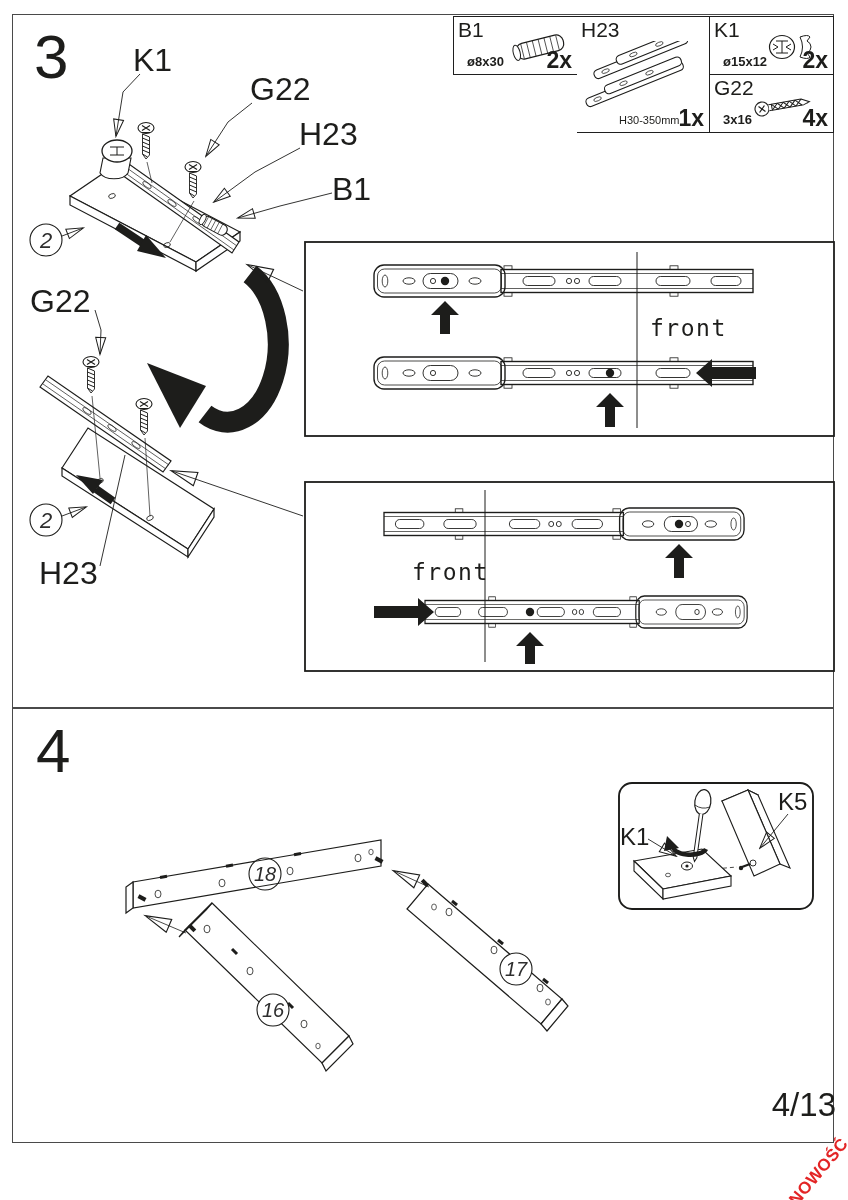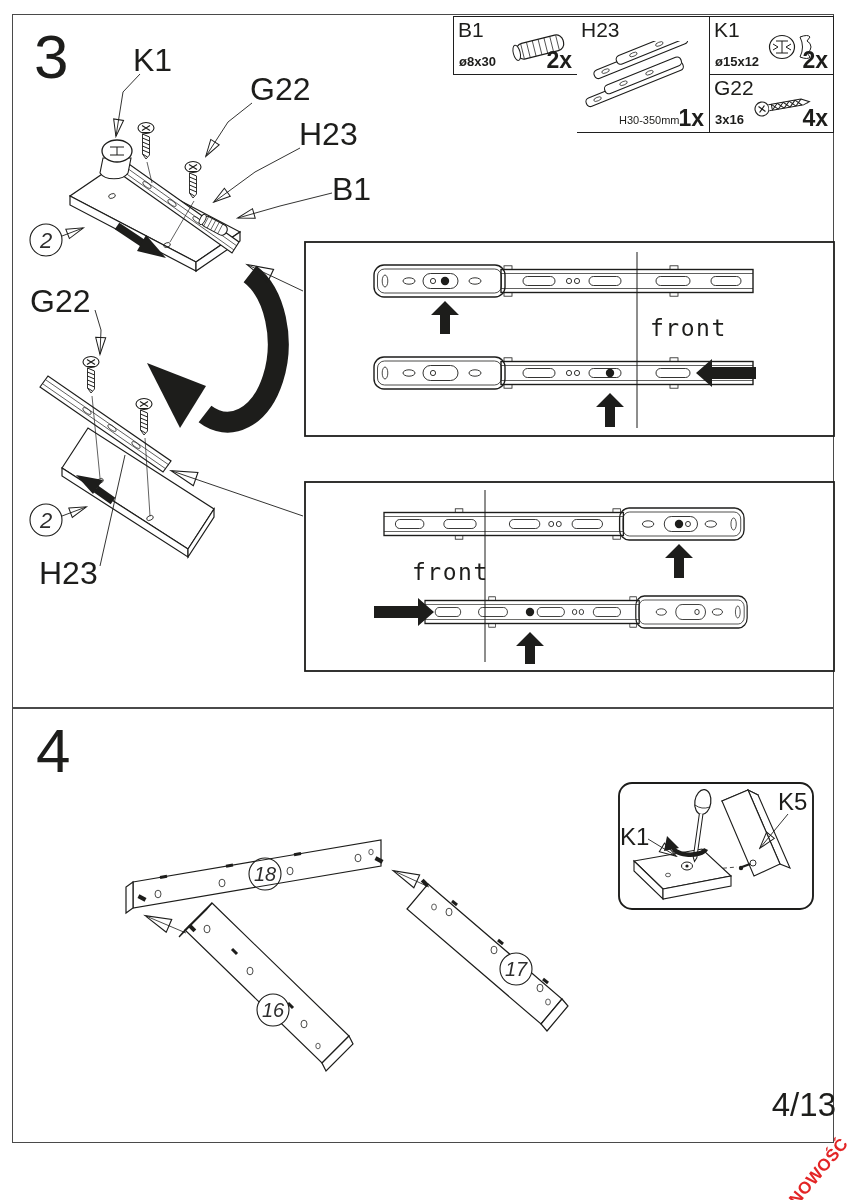--- a/index.html
+++ b/index.html
@@ -11,21 +11,21 @@
   .step-num{position:absolute;font-size:62px;line-height:1;font-weight:400;color:#1d1d1b;}
   #n3{left:34px;top:26px;}
   #n4{left:36px;top:720px;}
   .cell{position:absolute;border:1.4px solid #1f1f1f;box-sizing:border-box;background:#fff;}
   #cell-b1{left:453px;top:16px;width:125px;height:59px;}
   #cell-h23{left:577px;top:16px;width:133px;height:117px;border-left:none;}
   #cell-k1{left:710px;top:16px;width:124px;height:59px;border-left:none;}
   #cell-g22{left:710px;top:75px;width:124px;height:58px;border-left:none;border-top:none;}
   .code{position:absolute;top:1px;left:4px;font-size:21px;}
   .qty{position:absolute;bottom:0px;right:5px;font-size:23px;font-weight:600;text-align:center;}
-  .spec{position:absolute;bottom:5px;left:5px;font-size:13px;font-weight:700;}
+  .spec{position:absolute;bottom:5px;left:13px;font-size:13px;font-weight:700;}
   .spec-sm{position:absolute;bottom:6px;left:0;font-size:11px;font-weight:400;padding-left:42px;}
   .cell svg{position:absolute;}
   #art{position:absolute;left:0;top:0;}
   #art path,#art rect,#art ellipse,#art circle,#art line,#art polyline,#art polygon
       {fill:none;stroke:#1d1d1b;}
   #art .f{fill:#1d1d1b;stroke:none;}
   #art .fw{fill:#fff;stroke:#1d1d1b;}
   #art text{fill:#1d1d1b;stroke:none;font-family:"Liberation Sans",sans-serif;}
   #art text.front{font-family:"DejaVu Sans Mono",monospace;letter-spacing:1.5px;font-size:23px;}
   #art text.lbl{font-size:32px;}

